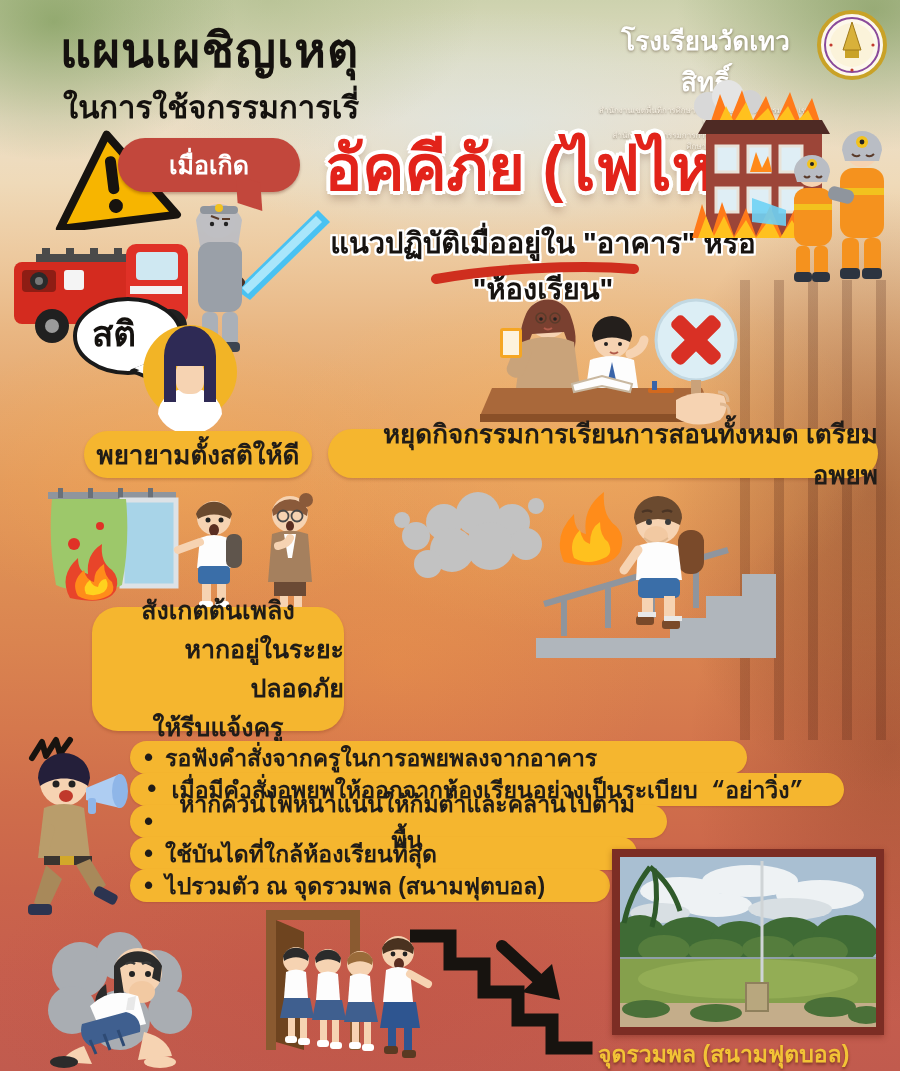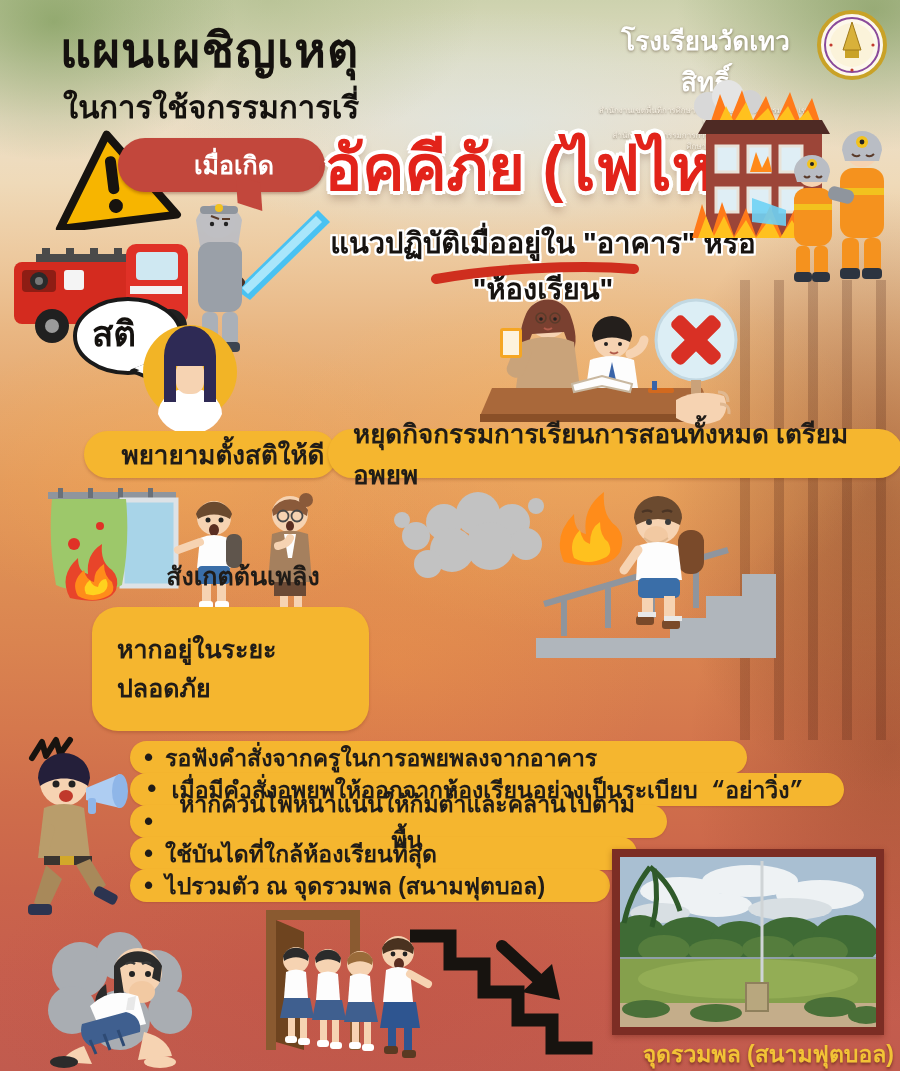--- a/index.html
+++ b/index.html
@@ -14,21 +14,21 @@
       radial-gradient(420px 160px at 55% 12%, rgba(215,232,238,.55), rgba(215,232,238,0) 75%),
       radial-gradient(360px 220px at 20% 44%, rgba(255,178,74,.30), rgba(255,178,74,0) 70%),
       radial-gradient(420px 260px at 64% 42%, rgba(255,190,90,.33), rgba(255,190,90,0) 72%),
       radial-gradient(380px 300px at 44% 62%, rgba(250,160,70,.28), rgba(250,160,70,0) 70%),
       radial-gradient(300px 420px at 97% 46%, rgba(96,40,24,.38), rgba(96,40,24,0) 72%),
       radial-gradient(280px 380px at 99% 70%, rgba(110,45,28,.32), rgba(110,45,28,0) 72%),
       radial-gradient(500px 260px at 40% 93%, rgba(190,78,64,.35), rgba(190,78,64,0) 75%);}
   .streaks{position:absolute;left:740px;top:280px;width:160px;height:460px;opacity:.25;pointer-events:none;
     background:repeating-linear-gradient(90deg, rgba(70,28,16,.9) 0 10px, rgba(70,28,16,0) 10px 34px);}
   .abs{position:absolute;}
-  .center{display:flex;align-items:center;justify-content:center;text-align:left;padding-left:25px;}
+  .center{display:flex;align-items:center;justify-content:center;text-align:right;}
 
   .main-title{left:60px;top:12px;font-size:48px;font-weight:800;color:#14110e;letter-spacing:1px;}
   .sub-title{left:63px;top:82px;font-size:31px;font-weight:800;color:#14110e;}
 
   .school{left:598px;top:20px;width:215px;text-align:center;color:#fff;}
   .school-name{font-size:26px;font-weight:700;text-shadow:0 1px 3px rgba(60,40,20,.5);}
   .school-sub{margin-top:3px;font-size:8px;line-height:11px;color:#f7f1e4;text-shadow:0 1px 2px rgba(60,40,20,.6);}
 
   .hazard{left:300px;top:118px;width:500px;text-align:center;font-size:63px;font-weight:800;color:#e2231a;
     text-shadow:-3px -3px 0 #fff,3px -3px 0 #fff,-3px 3px 0 #fff,3px 3px 0 #fff,0 -4px 0 #fff,0 4px 0 #fff,-4px 0 0 #fff,4px 0 0 #fff,0 7px 10px rgba(80,30,10,.35);}
@@ -36,37 +36,37 @@
     text-shadow:-2px -2px 0 #fff,2px -2px 0 #fff,-2px 2px 0 #fff,2px 2px 0 #fff,0 -2px 0 #fff,0 2px 0 #fff,-2px 0 0 #fff,2px 0 0 #fff;}
 
   .when-bubble{left:118px;top:138px;width:182px;height:54px;background:#c2473c;border-radius:30px;
     color:#fff;font-size:25px;font-weight:700;box-shadow:0 2px 3px rgba(80,20,10,.3);}
   .when-bubble::after{content:"";position:absolute;left:118px;bottom:-14px;width:26px;height:26px;background:#c2473c;
     transform:rotate(18deg) skew(22deg);}
 
   .pill{background:#f5b62f;color:#201c18;font-weight:800;border-radius:26px;box-shadow:0 2px 3px rgba(120,50,20,.25);}
   .pill1{left:84px;top:431px;width:228px;height:47px;font-size:26px;}
   .pill2{left:328px;top:429px;width:550px;height:49px;font-size:26px;}
-  .box3{left:92px;top:607px;width:252px;height:124px;font-size:25px;line-height:39px;flex-direction:column;gap:34px;}
+  .box3{left:92px;top:607px;width:252px;height:124px;font-size:25px;line-height:39px;flex-direction:column;}
   .pill4{left:404px;top:653px;width:386px;height:48px;font-size:25px;}
 
   .sati-text{left:92px;top:306px;width:76px;text-align:left;font-size:35px;font-weight:800;color:#14110e;}
 
   .rules{left:130px;top:741px;}
   .rule{background:#f5b62f;border-radius:18px;color:#201c18;font-weight:800;font-size:23px;
     height:29px;display:flex;align-items:center;padding:2px 18px 2px 14px;margin-bottom:-1px;box-shadow:0 1px 2px rgba(120,50,20,.2);text-align:center;}
   .rule::before{content:"\2022";margin-right:12px;font-size:26px;}
   .rule.l1{width:585px;}
   .rule.l2{width:682px;font-family:Liberation Mono, monospace;}
   .rule.l3{width:505px;}
   .rule.l4{width:475px;}
   .rule.l5{width:448px;}
 
   .photo-frame{left:612px;top:849px;width:256px;height:170px;border:8px solid #7c2d24;background:#9db8c8;box-shadow:0 2px 6px rgba(80,20,10,.35);}
-  .photo-caption{left:598px;top:1036px;width:296px;text-align:right;font-size:23px;font-weight:800;color:#f2c336;
+  .photo-caption{left:598px;top:1036px;width:296px;text-align:left;font-size:23px;font-weight:800;color:#f2c336;
     text-shadow:0 2px 3px rgba(90,30,15,.65);}
 </style>
 </head>
 <body>
 
 <div class="poster">
   <div class="bg-fx"></div>
   <div class="streaks"></div>
 
   <div class="abs main-title">แผนเผชิญเหตุ</div>

